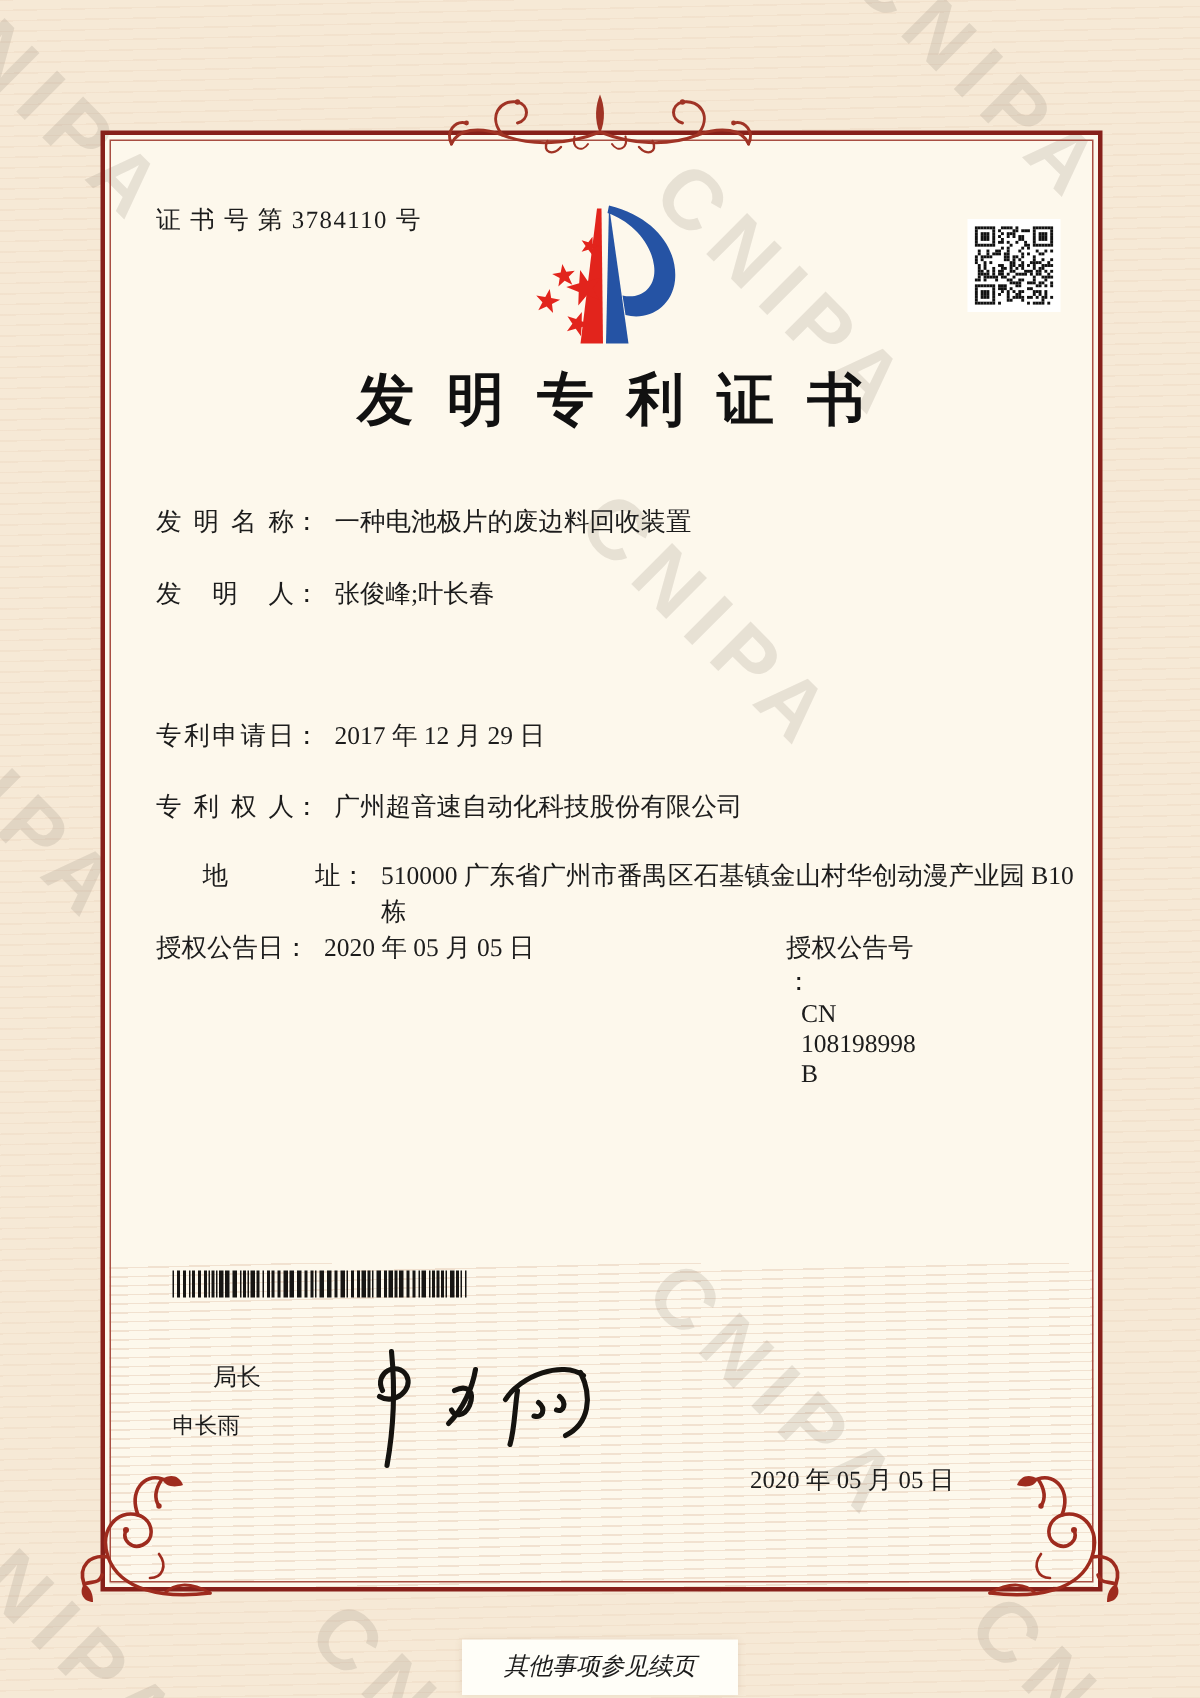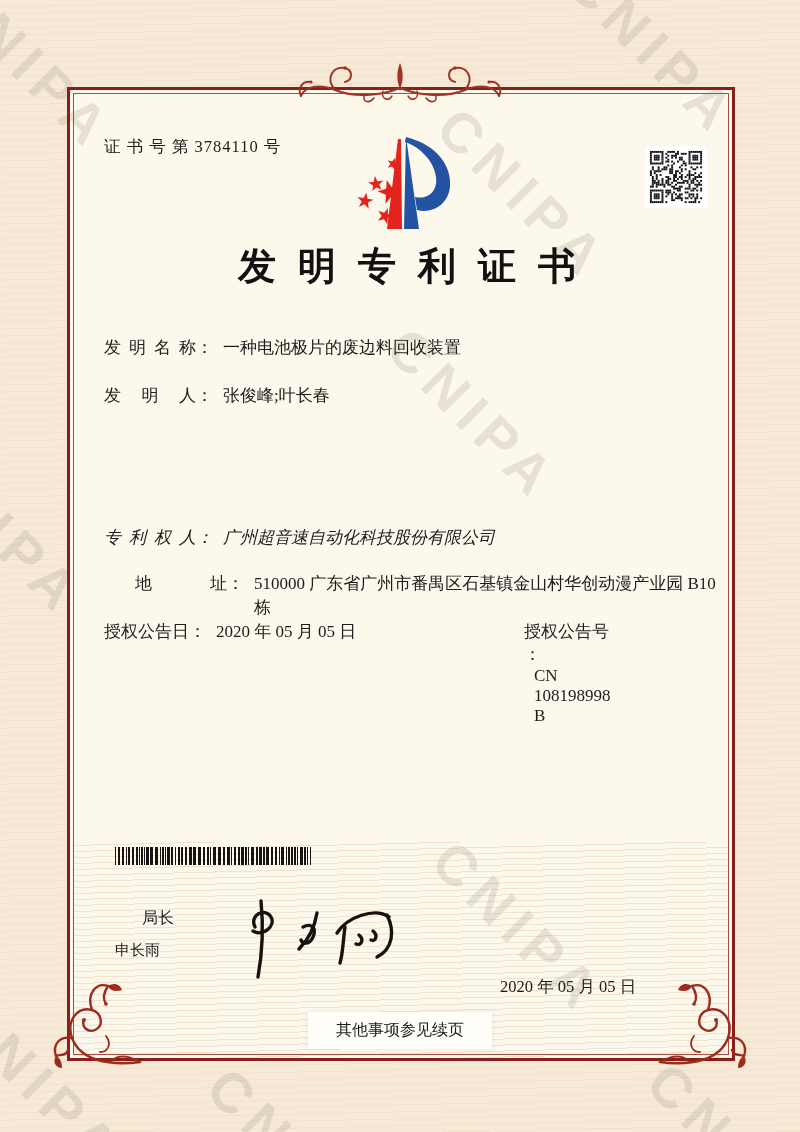--- a/index.html
+++ b/index.html
@@ -59,22 +59,22 @@
   }
   .paras p{ margin:0; text-indent:2em; }
   .barcode{ position:absolute; left:115px; top:847px; width:202px; height:18px; display:flex; align-items:stretch; }
   .barcode i{ display:block; background:#171513; }
   .director-title{ position:absolute; left:115px; top:908px; font-family:"Liberation Sans", sans-serif; font-size:16px;margin-left:27px; }
   .director-name{ position:absolute; left:115px; top:941px; font-family:"Liberation Sans", sans-serif; font-size:15px; }
   .signature{ position:absolute; left:225px; top:893px; }
   .issue-date{ position:absolute; left:500px; top:976px; font-size:16.5px; }
   .page-info{ position:absolute; left:0; top:1028px; width:800px; text-align:center; font-size:14.5px; }
   .foot-note{
-    position:absolute; left:50%; transform:translateX(-50%); top:1012px;
-    background:#fffef8; padding:8px 28px; font-size:16px; 
+    position:absolute; left:50%; transform:translateX(-50%); top:1093px;
+    background:#fffef8; padding:8px 28px; font-size:16px; font-style:italic;
     box-shadow:0 0 5px rgba(120,90,60,0.12);
   }
 </style>
 </head>
 <body>
 
 <div class="page">
 
   <div class="tex-full"></div>
   <div class="panel-bg"></div>
@@ -507,21 +507,24 @@
       </svg>
 
     <div class="title">发明专利证书</div>
 
     <div class="frow" style="top:336px;">
       <span class="lbl">发明名称</span><span class="col">：</span><span class="val">一种电池极片的废边料回收装置</span>
     </div>
     <div class="frow" style="top:384px;">
       <span class="lbl">发明人</span><span class="col">：</span><span class="val">张俊峰;叶长春</span>
     </div>
-    <div class="frow" style="top:526px;font-style:italic;">
+    <div class="frow" style="top:479px;">
+      <span class="lbl">专利申请日</span><span class="col">：</span><span class="val">2017 年 12 月 29 日</span>
+    </div>
+    <div class="frow" style="top:526px;">
       <span class="lbl">专利权人</span><span class="col">：</span><span class="val">广州超音速自动化科技股份有限公司</span>
     </div>
     <div class="frow" style="top:572px;margin-left:31px;">
       <span class="lbl">地址</span><span class="col">：</span><span class="val wrap">510000 广东省广州市番禺区石基镇金山村华创动漫产业园 B10 栋</span>
     </div>
     <div class="frow" style="top:620px;">
       <span class="lbl" style="width:auto;">授权公告日</span><span class="col">：</span><span class="val">2020 年 05 月 05 日</span>
       <span class="grant2">
         <span class="lbl" style="width:auto;">授权公告号</span><span class="col">：</span><span class="val">CN 108198998 B</span>
       </span>

